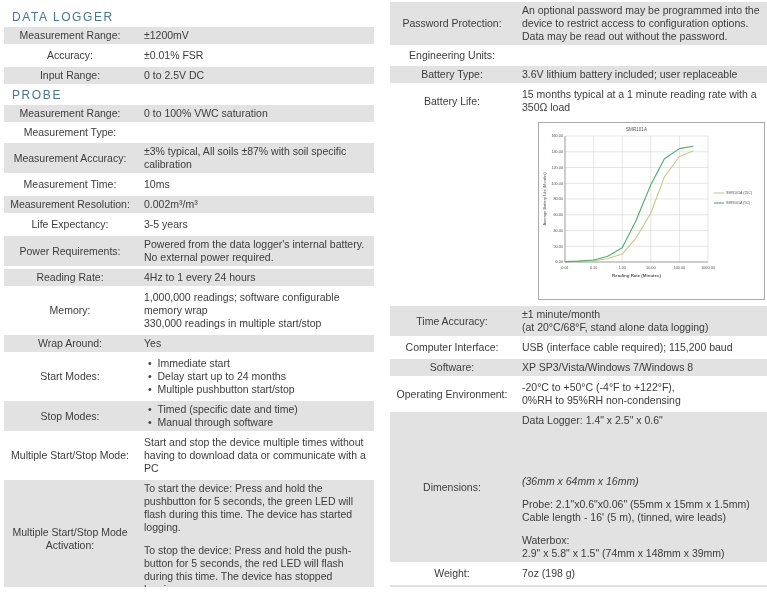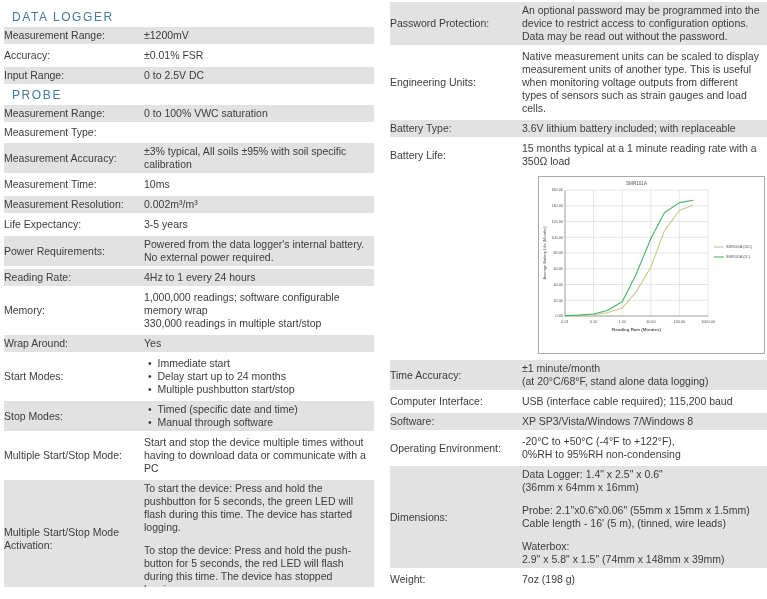--- a/index.html
+++ b/index.html
@@ -5,26 +5,26 @@
   html,body{margin:0;padding:0;background:#fff;}
   .page{position:relative;width:767px;height:587px;overflow:hidden;background:#fff;
         font-family:"Liberation Sans",sans-serif;color:var(--text,#3c3c3c);font-size:10.5px;line-height:13px;}
   .col{position:absolute;top:0;}
   .col-left{left:4px;width:370px;padding-top:6px;}
   .col-right{left:390px;width:377px;padding-top:2px;}
   .sec-header{color:var(--accent,#44789e);font-size:12px;letter-spacing:1.6px;
               margin:5px 0 3px 8px;line-height:13px;}
   .row{display:flex;align-items:center;margin-bottom:3px;padding:1px 0;}
   .row.shaded{background:var(--rowbg,#e2e2e2);}
-  .lab{flex:0 0 140px;text-align:left;padding-right:8px;box-sizing:border-box;}
+  .lab{flex:0 0 140px;text-align:center;padding-right:8px;box-sizing:border-box;}
   .col-right .lab{flex:0 0 132px;}
   .val{flex:1;padding:1px 4px 1px 0;}
   .ln{display:block;}
   .ln.gap{margin-top:10px;}
-  .ln.it{}
+  .ln.it{font-style:italic;margin-top:48px;}
   .ln.bullet{padding-left:13px;text-indent:-9px;}
   .ln.bullet::before{content:"\2022\00a0\00a0";}
   .chart-box{margin:6px 0 6px 148px;width:227px;height:178px;}
   .chart-box svg{display:block;}
 </style>
 </head>
 <body>
 
 <div class="page">
   <div class="col col-left" id="left-col">
@@ -53,21 +53,21 @@
         <div class="val">
           <span class="ln">0 to 100% VWC saturation</span>
         </div>
       </div>
       <div class="row">
         <div class="lab">Measurement Type:</div>
       </div>
       <div class="row shaded">
         <div class="lab">Measurement Accuracy:</div>
         <div class="val">
-          <span class="ln">±3% typical, All soils ±95% with soil specific calibration</span>
+          <span class="ln">±3% typical, All soils ±87% with soil specific calibration</span>
         </div>
       </div>
       <div class="row">
         <div class="lab">Measurement Time:</div>
         <div class="val">
           <span class="ln">10ms</span>
         </div>
       </div>
       <div class="row shaded">
         <div class="lab">Measurement Resolution:</div>
@@ -137,28 +137,25 @@
     </div>
   <div class="col col-right" id="right-col">
       <div class="row shaded">
         <div class="lab">Password Protection:</div>
         <div class="val">
           <span class="ln">An optional password may be programmed into the device to restrict access to configuration options. Data may be read out without the password.</span>
         </div>
       </div>
       <div class="row">
         <div class="lab">Engineering Units:</div>
-        <div class="val">
-          <span class="ln">Native measurement units can be scaled to display measurement units of another type. This is useful when monitoring voltage outputs from different types of sensors such as strain gauges and load cells.</span>
-        </div>
       </div>
       <div class="row shaded">
         <div class="lab">Battery Type:</div>
         <div class="val">
-          <span class="ln">3.6V lithium battery included; with replaceable</span>
+          <span class="ln">3.6V lithium battery included; user replaceable</span>
         </div>
       </div>
       <div class="row">
         <div class="lab">Battery Life:</div>
         <div class="val">
           <span class="ln">15 months typical at a 1 minute reading rate with a 350Ω load</span>
         </div>
       </div>
       <div class="chart-box">
         <svg width="227" height="178" viewBox="0 0 227 178">

